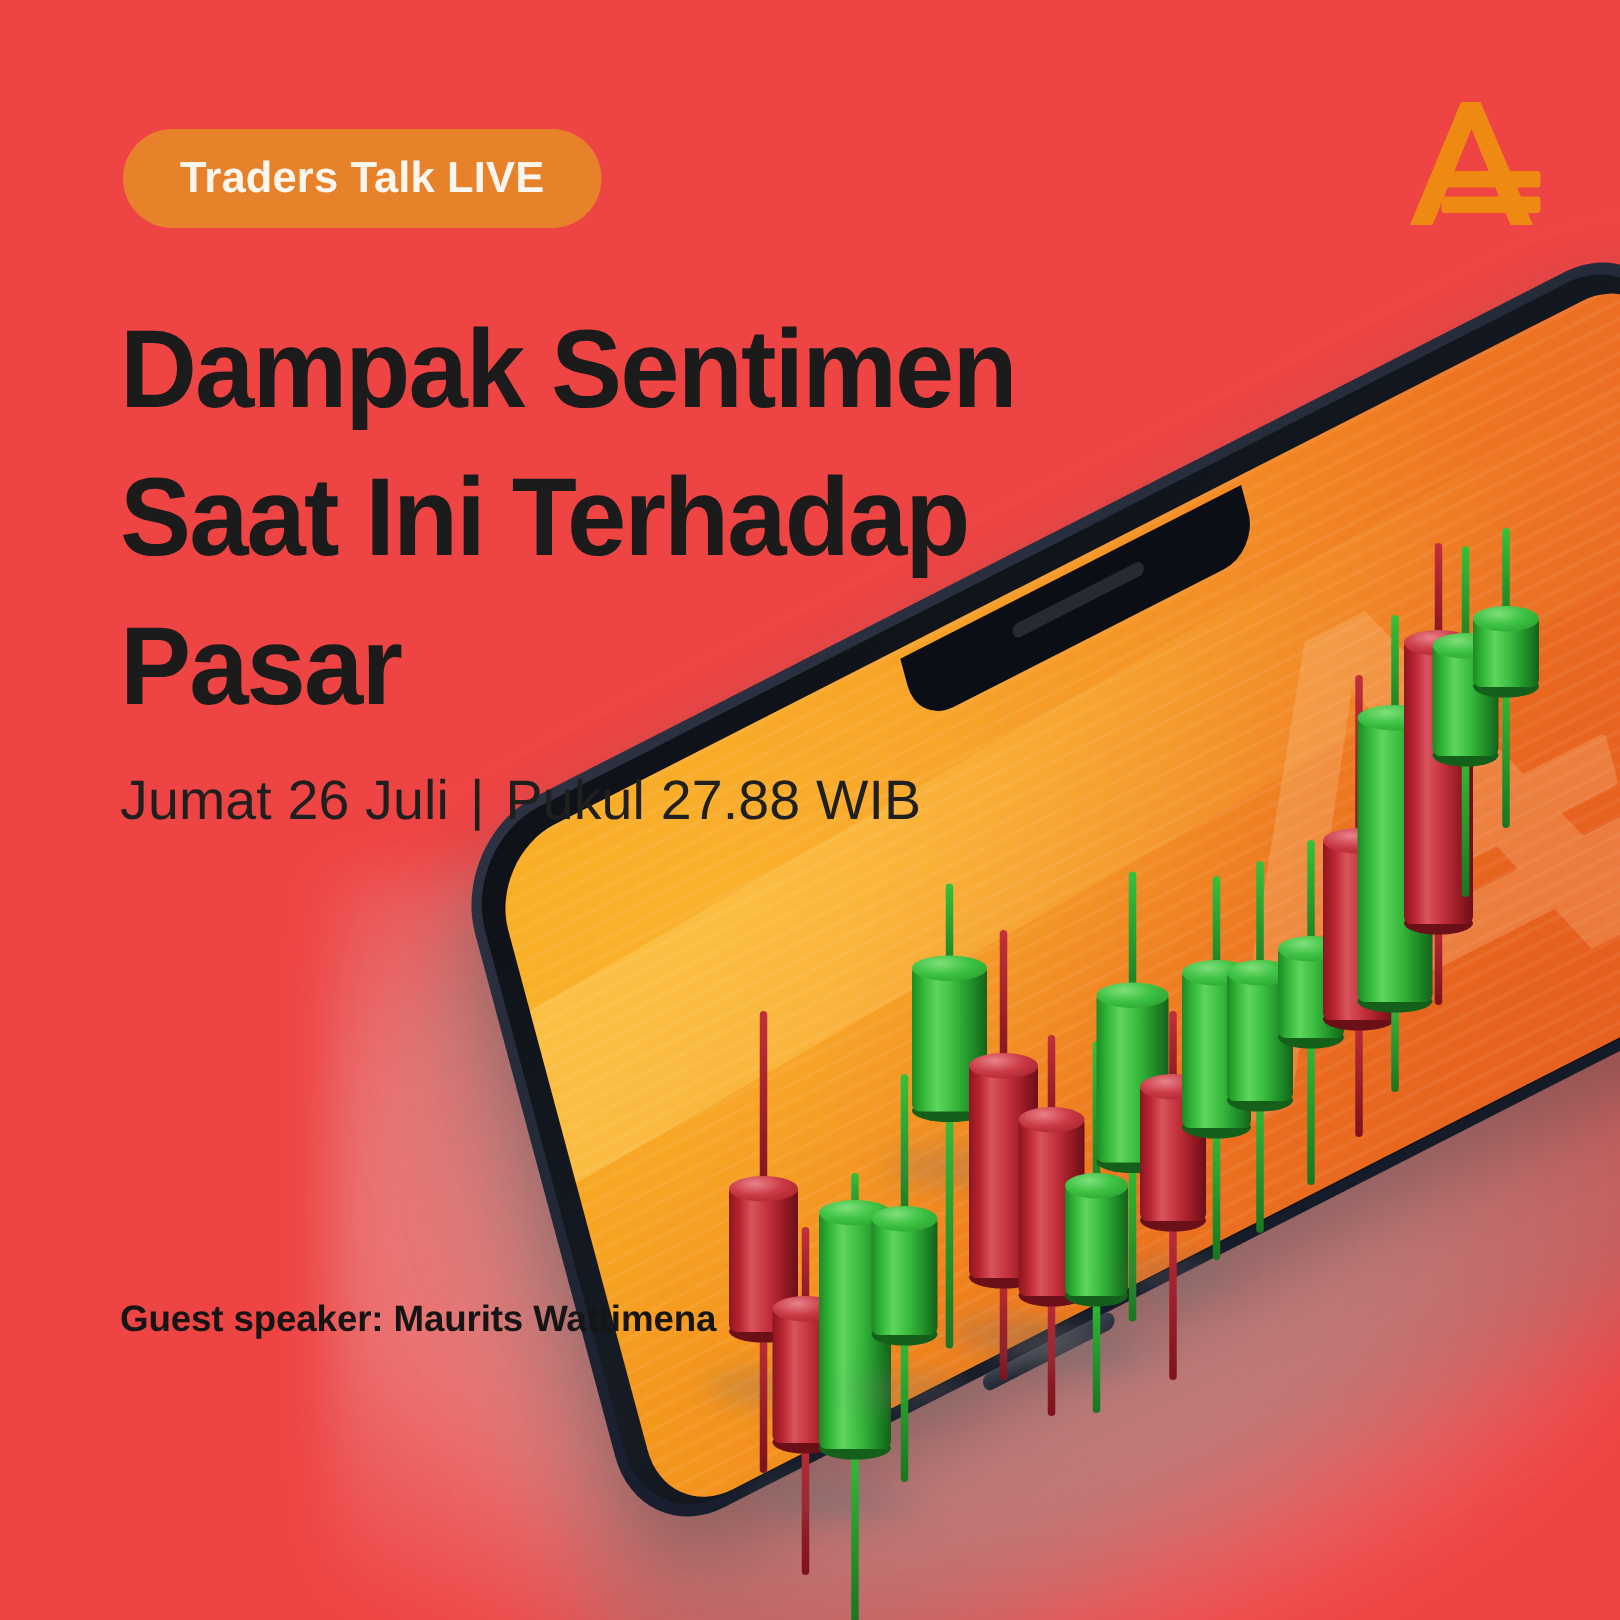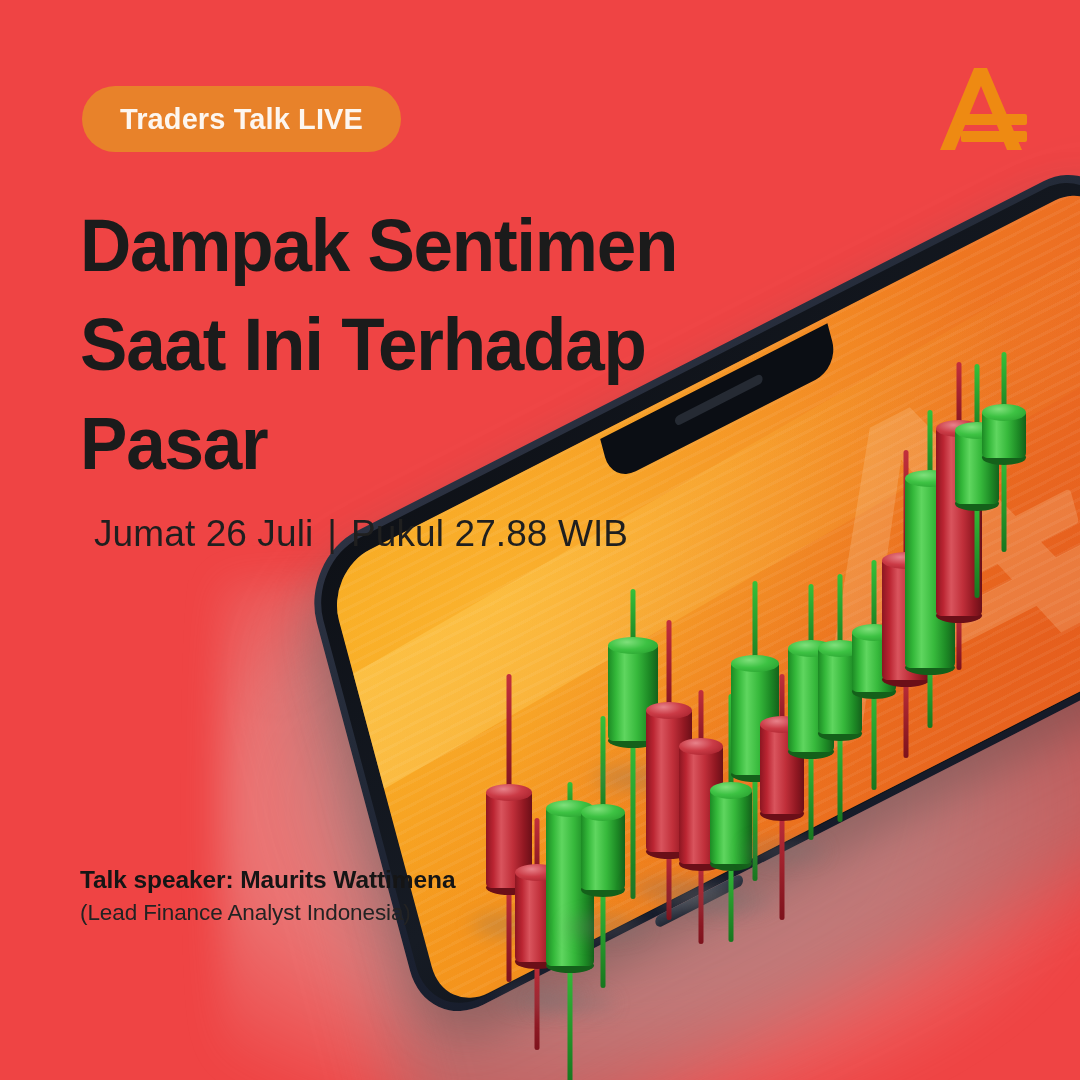--- a/index.html
+++ b/index.html
@@ -53,21 +53,21 @@
     font-weight:bold;
     line-height:1.34;
     letter-spacing:-1.3px;
     transform:scaleX(.96);
     transform-origin:left top;
   }
   .headline .hl-line { display:block; white-space:nowrap; }
 
   
   .dateline {
-    position:absolute; left:94px; top:513px;
+    position:absolute; left:80px; top:513px;
     color:#1f1f1f;
     font-size:37px;
     font-weight:400;
     letter-spacing:.1px;
     white-space:nowrap;
     display:flex; align-items:center; gap:14px;
   }
   .dateline .sep { color:#1f1f1f; font-weight:300; }
 
   
@@ -432,18 +432,17 @@
   </h1>
 
   <div class="dateline">
     <span>Jumat 26 Juli</span>
     <span class="sep">|</span>
     <span>Pukul 27.88 WIB</span>
   </div>
 
   <div class="credits">
     <div class="credit-block">
-      <div class="credit-name">Talk speaker: Maurits Wattimena</div>
-      <div class="credit-role">(Lead Finance Analyst Indonesia)</div>
+      <div class="credit-name">Guest speaker: Maurits Wattimena</div>
     </div>
   </div>
 
 </div>
 
 </body></html>

